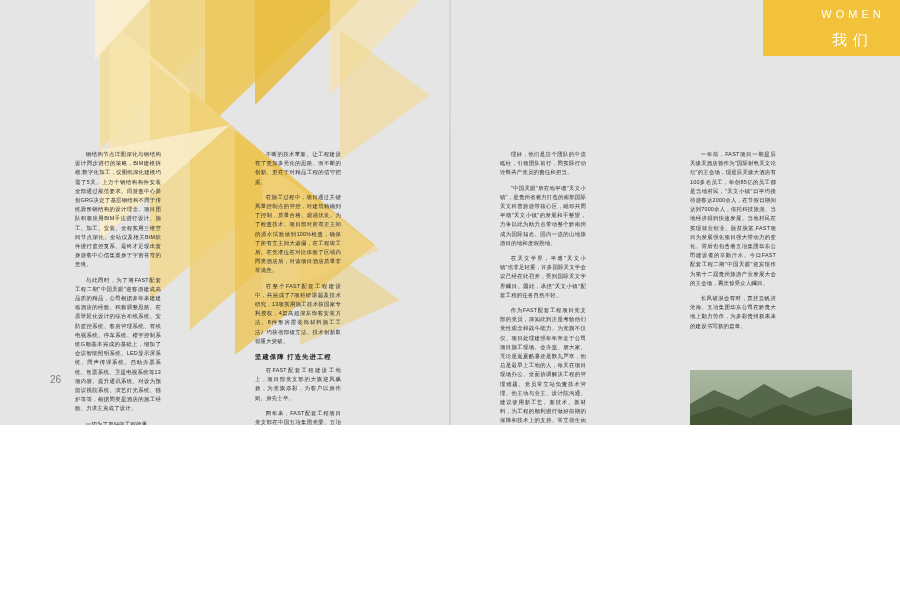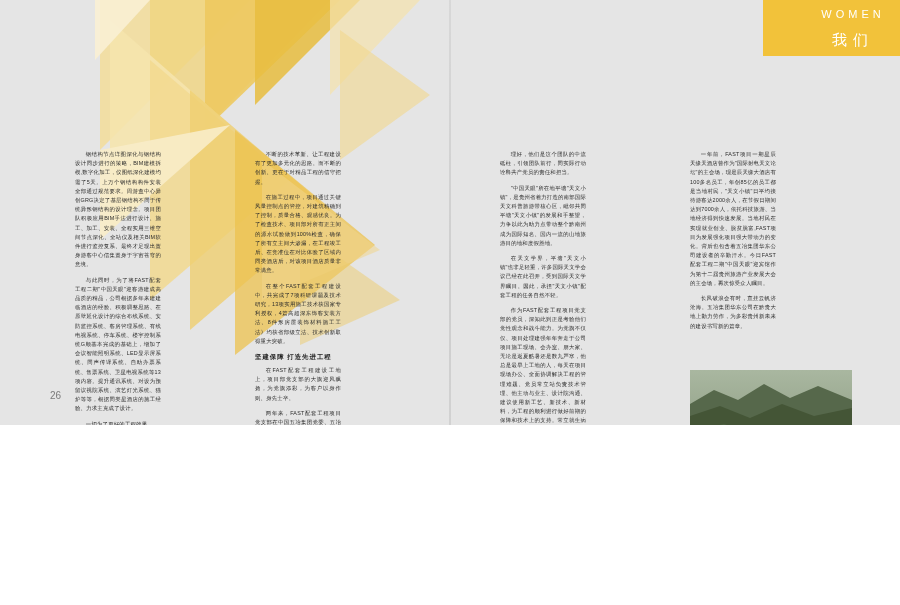--- a/index.html
+++ b/index.html
@@ -30,21 +30,21 @@
     background:#f2c23a;
     display:flex;flex-direction:column;
     align-items:center;justify-content:center;
     color:#ffffff;
     letter-spacing:3px;
   }
   .badge .en{font-size:11px;line-height:14px;letter-spacing:4px;}
   .badge .cn{font-size:15px;line-height:18px;letter-spacing:6px;margin-top:10px;}
   
   .folio{
-    position:absolute;left:50px;bottom:24px;
+    position:absolute;left:50px;bottom:40px;
     font-size:10px;color:#7b7b7b;
   }
   
   .col{
     position:absolute;
     font-size:5.4px;
     line-height:9.2px;
     color:#2b2b2b;
     text-align:justify;
     letter-spacing:0.2px;

